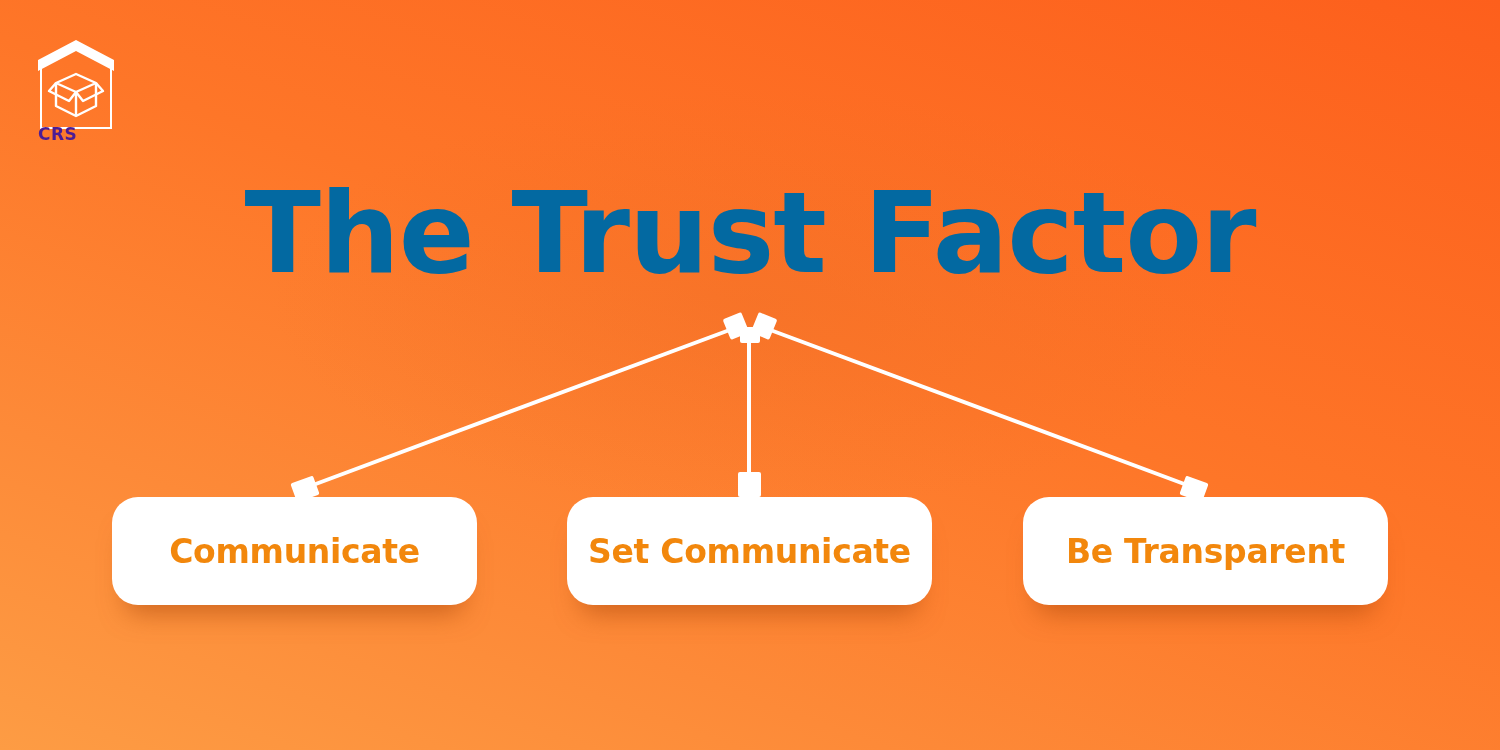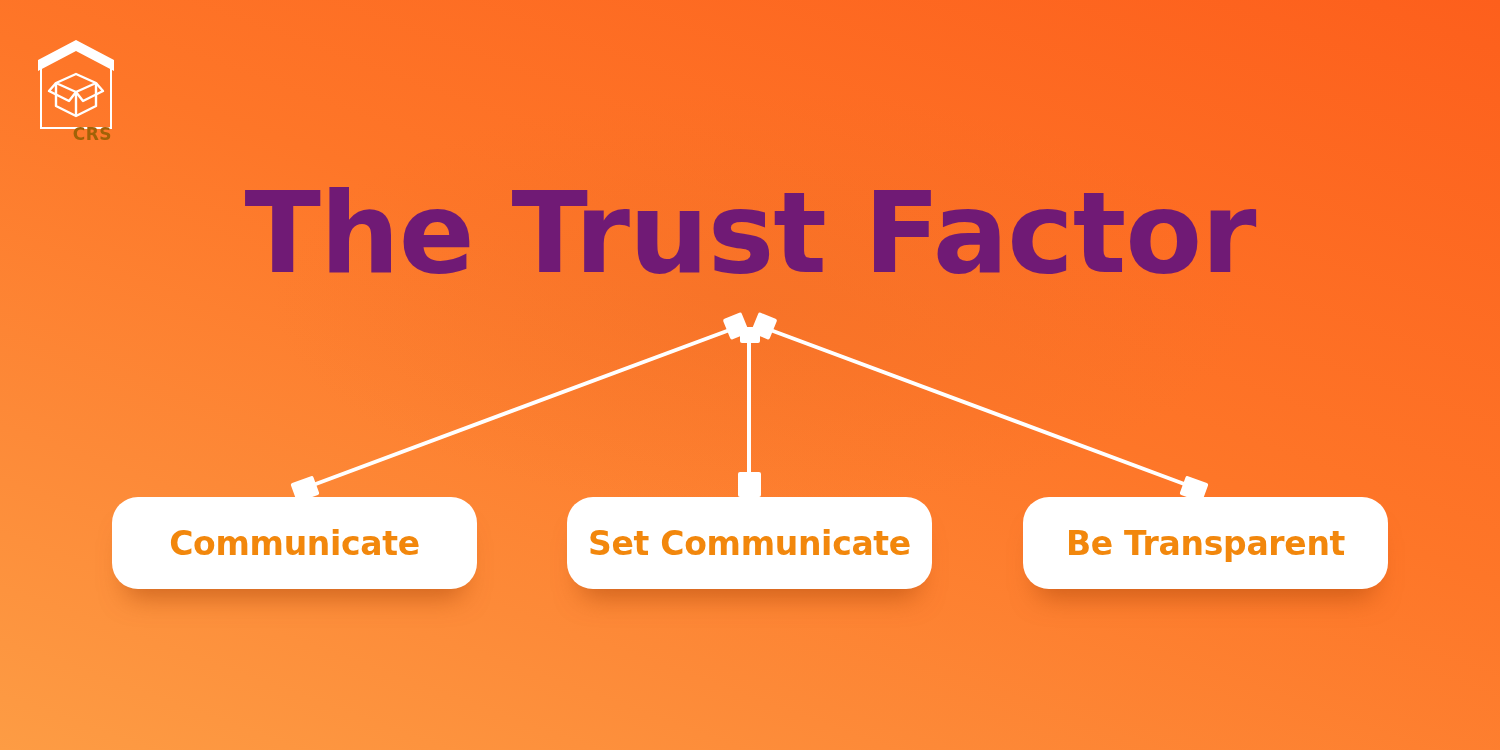--- a/index.html
+++ b/index.html
@@ -5,32 +5,32 @@
   html, body { margin: 0; padding: 0; }
   body {
     width: 1500px; height: 750px; overflow: hidden; position: relative;
     font-family: "DejaVu Sans", sans-serif;
     background:
       radial-gradient(ellipse 700px 300px at 760px 300px, rgba(235,110,40,0.35), rgba(235,110,40,0) 70%),
       linear-gradient(200deg, #FD5F1C 0%, #FE7628 45%, #FD8A38 75%, #FD9C44 100%);
   }
   .logo { position: absolute; left: 38px; top: 38px; width: 76px; height: 112px; }
   .logo-text {
-    position: absolute; left: 38px; top: 124px; width: 74px; text-align: right;
-    color: #a16207; font-family: "DejaVu Sans", sans-serif; font-weight: bold; font-size: 17px;
+    position: absolute; left: 38px; top: 124px; width: 74px; text-align: left;
+    color: #4c1d95; font-family: "DejaVu Sans", sans-serif; font-weight: bold; font-size: 17px;
     letter-spacing: 0.5px;
   }
   .title {
     position: absolute; left: 0; top: 168px; width: 1500px; text-align: center;
-    color: #701a75; font-family: "DejaVu Sans", sans-serif; font-weight: bold;
+    color: #0369a1; font-family: "DejaVu Sans", sans-serif; font-weight: bold;
     font-size: 112px; letter-spacing: -1px; line-height: 130px;
   }
   svg.connectors { position: absolute; left: 0; top: 0; }
   .box {
-    position: absolute; top: 497px; width: 365px; height: 92px;
+    position: absolute; top: 497px; width: 365px; height: 108px;
     background: #fff; border-radius: 26px;
     display: flex; align-items: center; justify-content: center;
     box-shadow: 0 22px 26px -14px rgba(170,70,10,0.55);
   }
   .box span {
     color: #F2870C; font-family: "DejaVu Sans", sans-serif; font-weight: bold;
     font-size: 33px; letter-spacing: -0.3px;
   }
 </style>
 </head>

